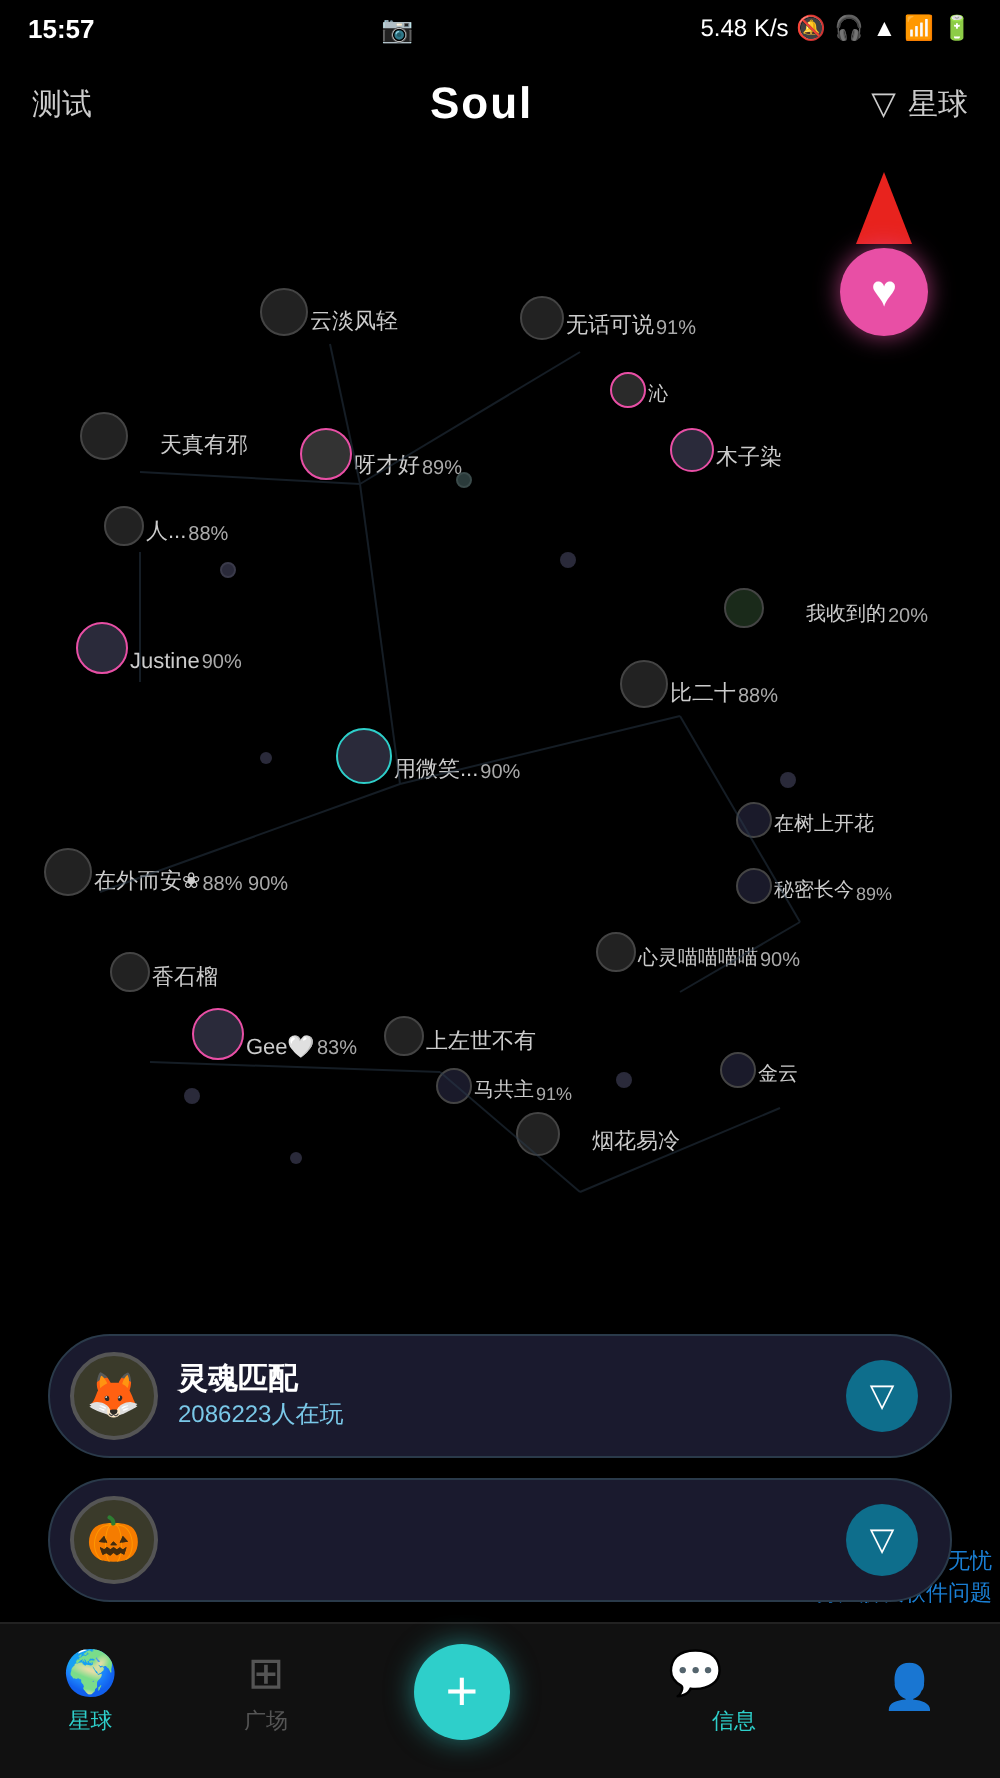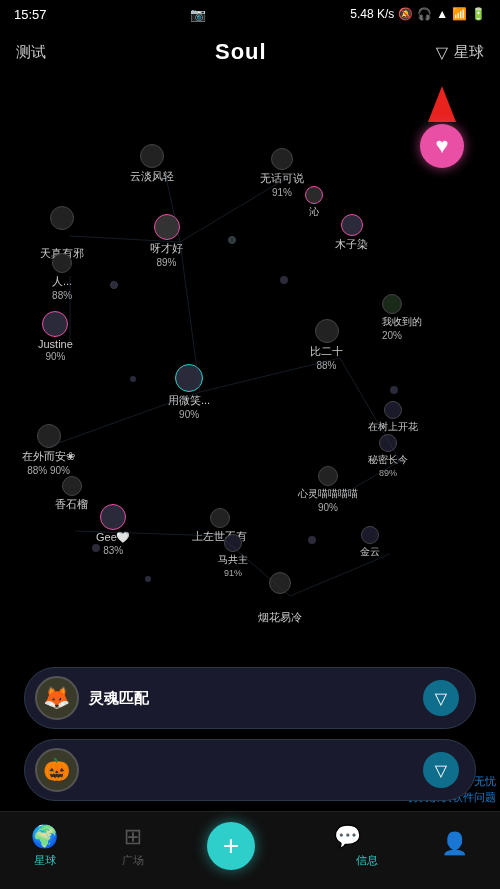--- a/index.html
+++ b/index.html
@@ -18,21 +18,21 @@
       justify-content: space-between;
       align-items: center;
       padding: 6px 14px;
       background: #000;
       color: #fff;
       font-size: 13px;
       height: 28px;
       position: relative;
       z-index: 10;
     }
-    .status-time { font-weight: 400; text-align: right; }
+    .status-time { font-weight: 700; text-align: right; }
     .status-icons { display: flex; align-items: flex-start; gap: 4px; font-size: 12px; }
 
     
     .top-bar {
       display: flex;
       justify-content: space-between;
       align-items: center;
       padding: 6px 16px;
       background: #000;
       color: #fff;
@@ -83,22 +83,22 @@
       justify-content: center;
       font-size: 22px;
       color: #fff;
       box-shadow: 0 0 12px #e84fa5aa;
     }
 
     
     .user-node {
       position: absolute;
       display: flex;
-      flex-direction: column;
-      align-items: center;
+      flex-direction: row;
+      align-items: flex-end;
       gap: 1px;
     }
     .user-bubble {
       border-radius: 50%;
       background: #2a2a3a;
       border: 1.5px solid #444;
       display: flex;
       align-items: center;
       justify-content: center;
       color: #aaa;
@@ -319,21 +319,21 @@
     <span class="user-name">Justine</span>
     <span class="user-pct">90%</span>
   </div>
 
   <div class="user-node" style="left:362px;top:218px;">
     <div class="user-bubble" style="width:20px;height:20px;background:#1a2a1a;"></div>
     <span class="user-name" style="font-size:10px;margin-left:20px;">我收到的</span>
     <span class="user-pct">20%</span>
   </div>
 
-  <div class="user-node" style="left:310px;top:243px;">
+  <div class="user-node" style="left:310px;top:254px;">
     <div class="user-bubble" style="width:24px;height:24px;background:#222;"></div>
     <span class="user-name">比二十</span>
     <span class="user-pct">88%</span>
   </div>
 
   <div class="user-node" style="left:168px;top:288px;">
     <div class="user-bubble" style="width:28px;height:28px;background:#2a2a3a;border-color:#2ecfca;"></div>
     <span class="user-name">用微笑...</span>
     <span class="user-pct">90%</span>
   </div>
@@ -376,21 +376,21 @@
     <div class="user-bubble" style="width:20px;height:20px;background:#222;"></div>
     <span class="user-name">上左世不有</span>
   </div>
 
   <div class="user-node" style="left:218px;top:458px;">
     <div class="user-bubble" style="width:18px;height:18px;background:#1a1a2a;"></div>
     <span class="user-name" style="font-size:10px;">马共主</span>
     <span class="user-pct" style="font-size:9px;">91%</span>
   </div>
 
-  <div class="user-node" style="left:258px;top:496px;gap:16px;">
+  <div class="user-node" style="left:258px;top:480px;gap:16px;">
     <div class="user-bubble" style="width:22px;height:22px;background:#222;"></div>
     <span class="user-name">烟花易冷</span>
   </div>
 
   <div class="user-node" style="left:360px;top:450px;">
     <div class="user-bubble" style="width:18px;height:18px;background:#1a1a2a;"></div>
     <span class="user-name" style="font-size:10px;">金云</span>
   </div>
 
   <div style="position:absolute;left:228px;top:160px;width:8px;height:8px;border-radius:50%;background:#2a3a3a;border:1px solid #3a4a4a;"></div>
@@ -401,20 +401,21 @@
   <div style="position:absolute;left:145px;top:500px;width:6px;height:6px;border-radius:50%;background:#2a2a3a;"></div>
   <div style="position:absolute;left:92px;top:468px;width:8px;height:8px;border-radius:50%;background:#2a2a3a;"></div>
   <div style="position:absolute;left:390px;top:310px;width:8px;height:8px;border-radius:50%;background:#2a2a3a;"></div>
 </div>
 
 <div class="match-cards">
   <div class="match-card">
     <div class="match-avatar">🦊</div>
     <div class="match-info">
       <div class="match-title">灵魂匹配</div>
+      <div class="match-sub">2086223人在玩</div>
     </div>
     <div class="match-filter-btn">▽</div>
   </div>
   <div class="match-card">
     <div class="match-avatar">🎃</div>
     <div class="match-info">
     </div>
     <div class="match-filter-btn">▽</div>
   </div>
 </div>

